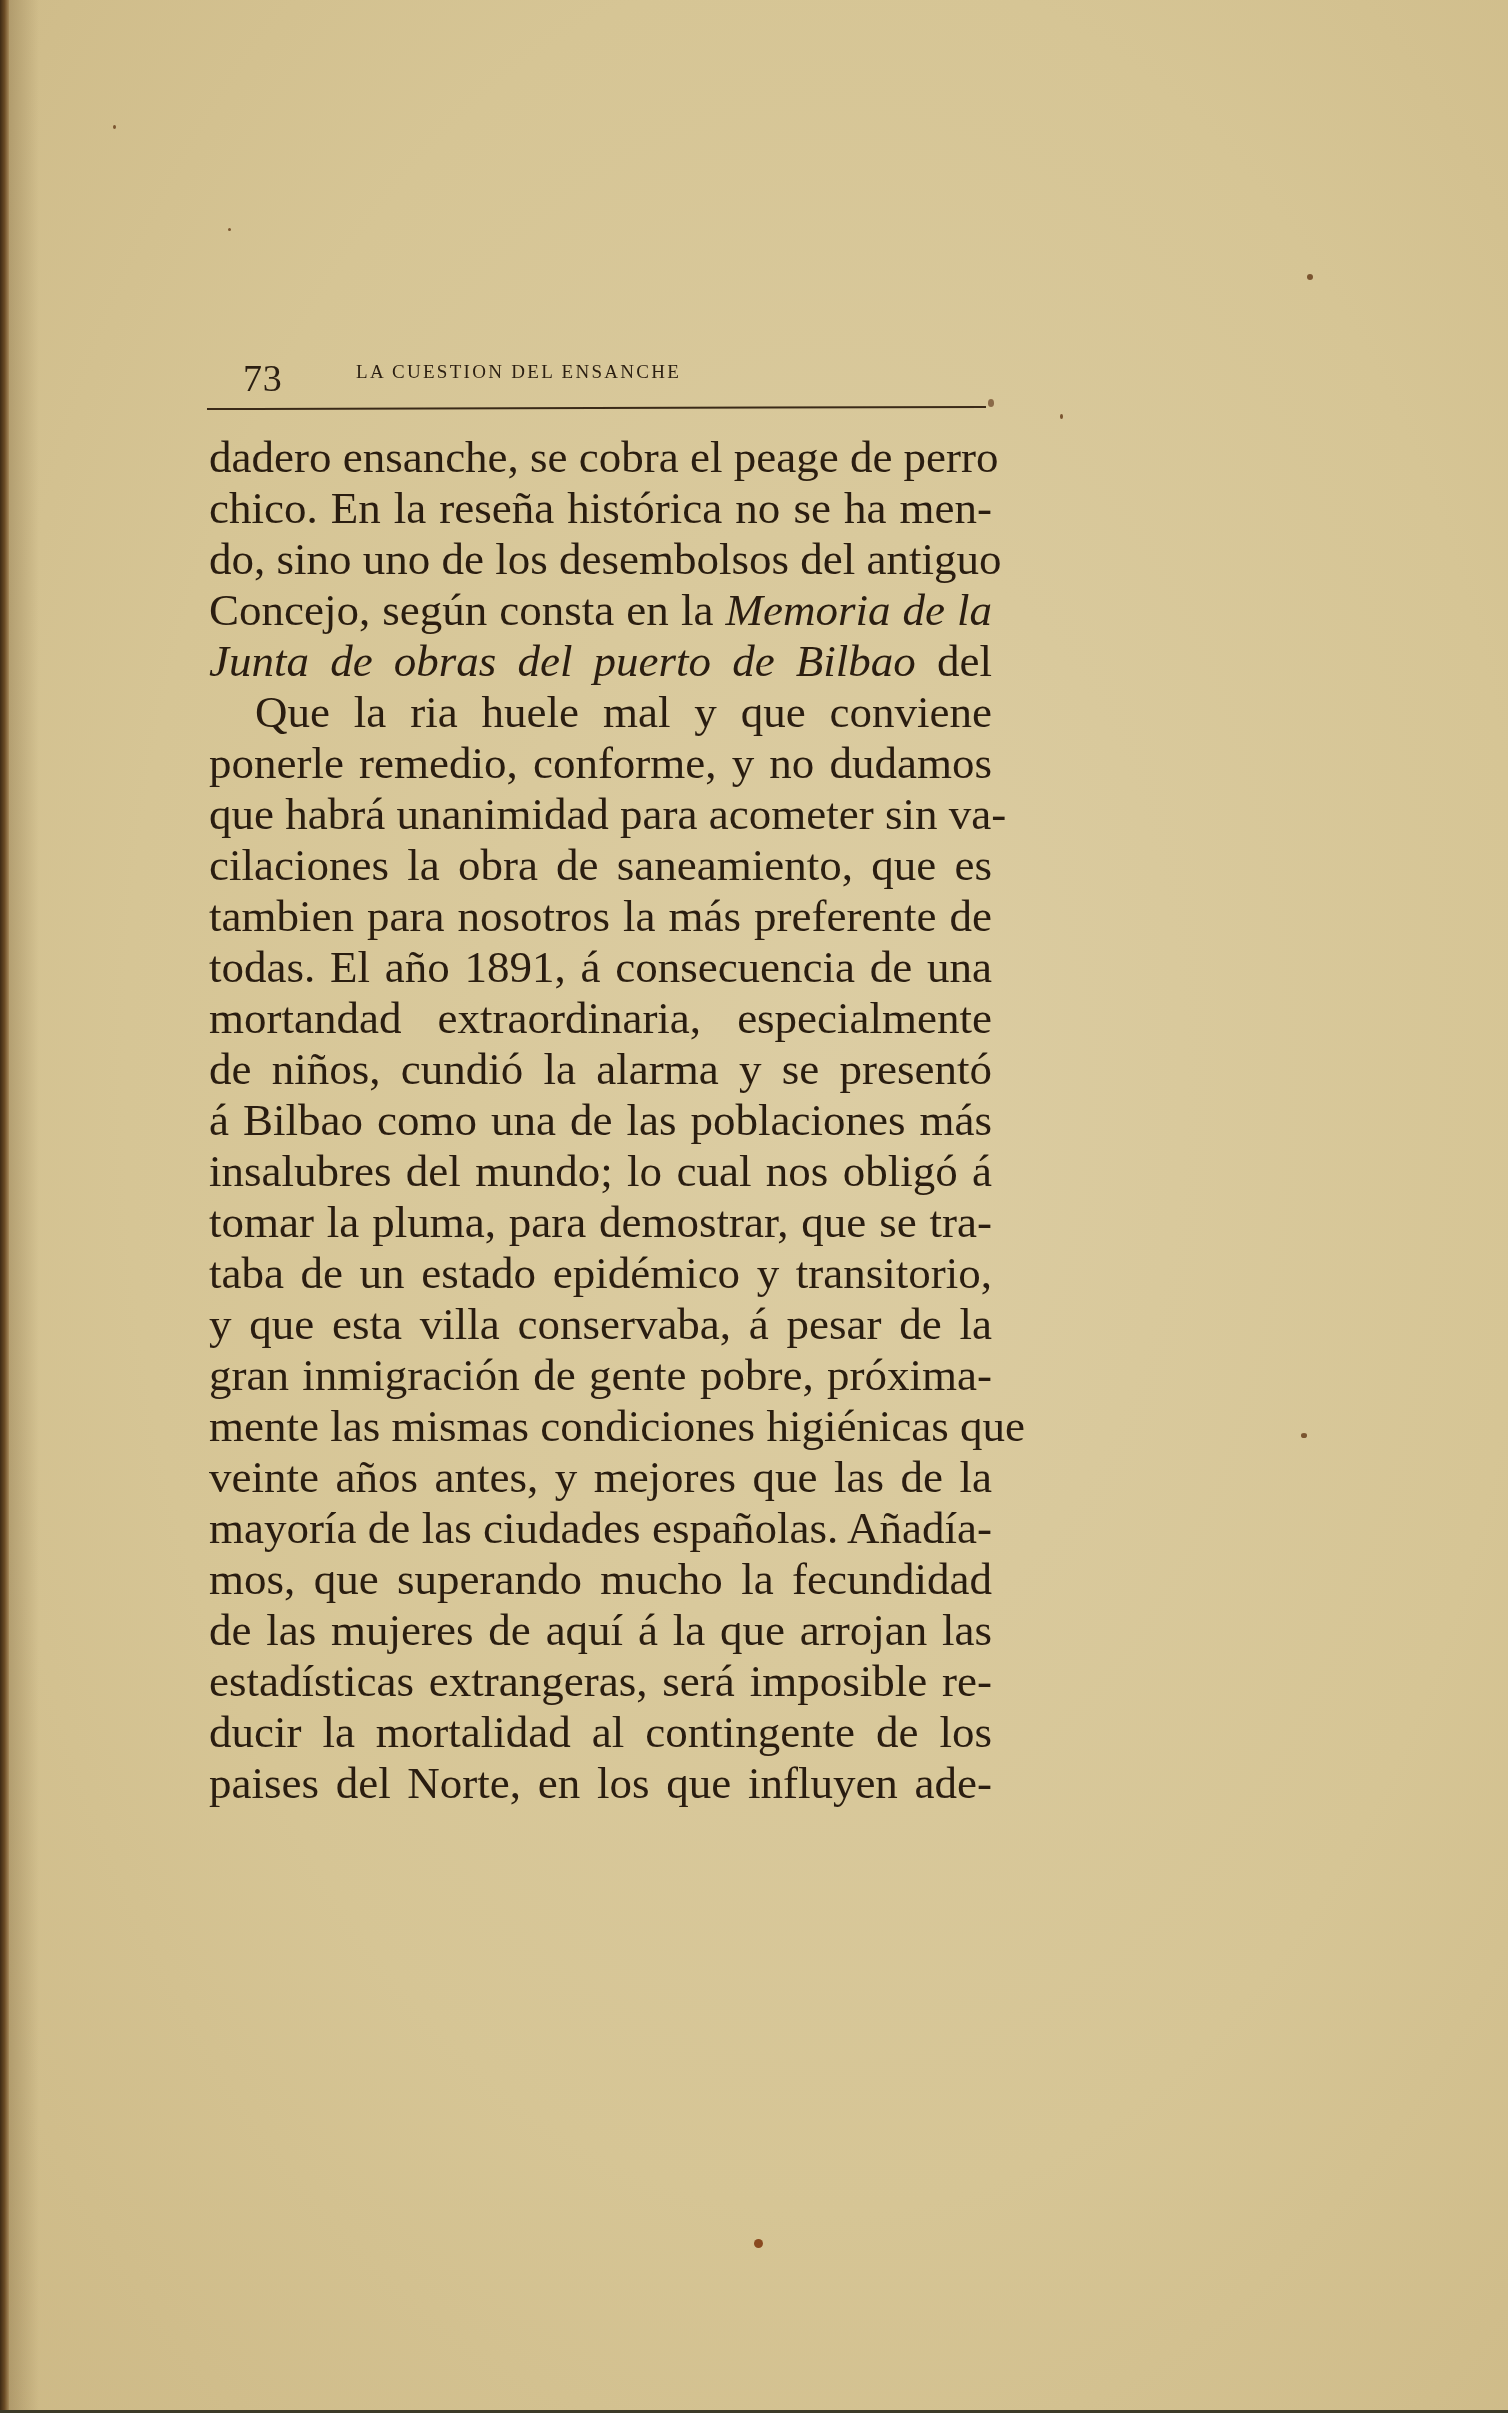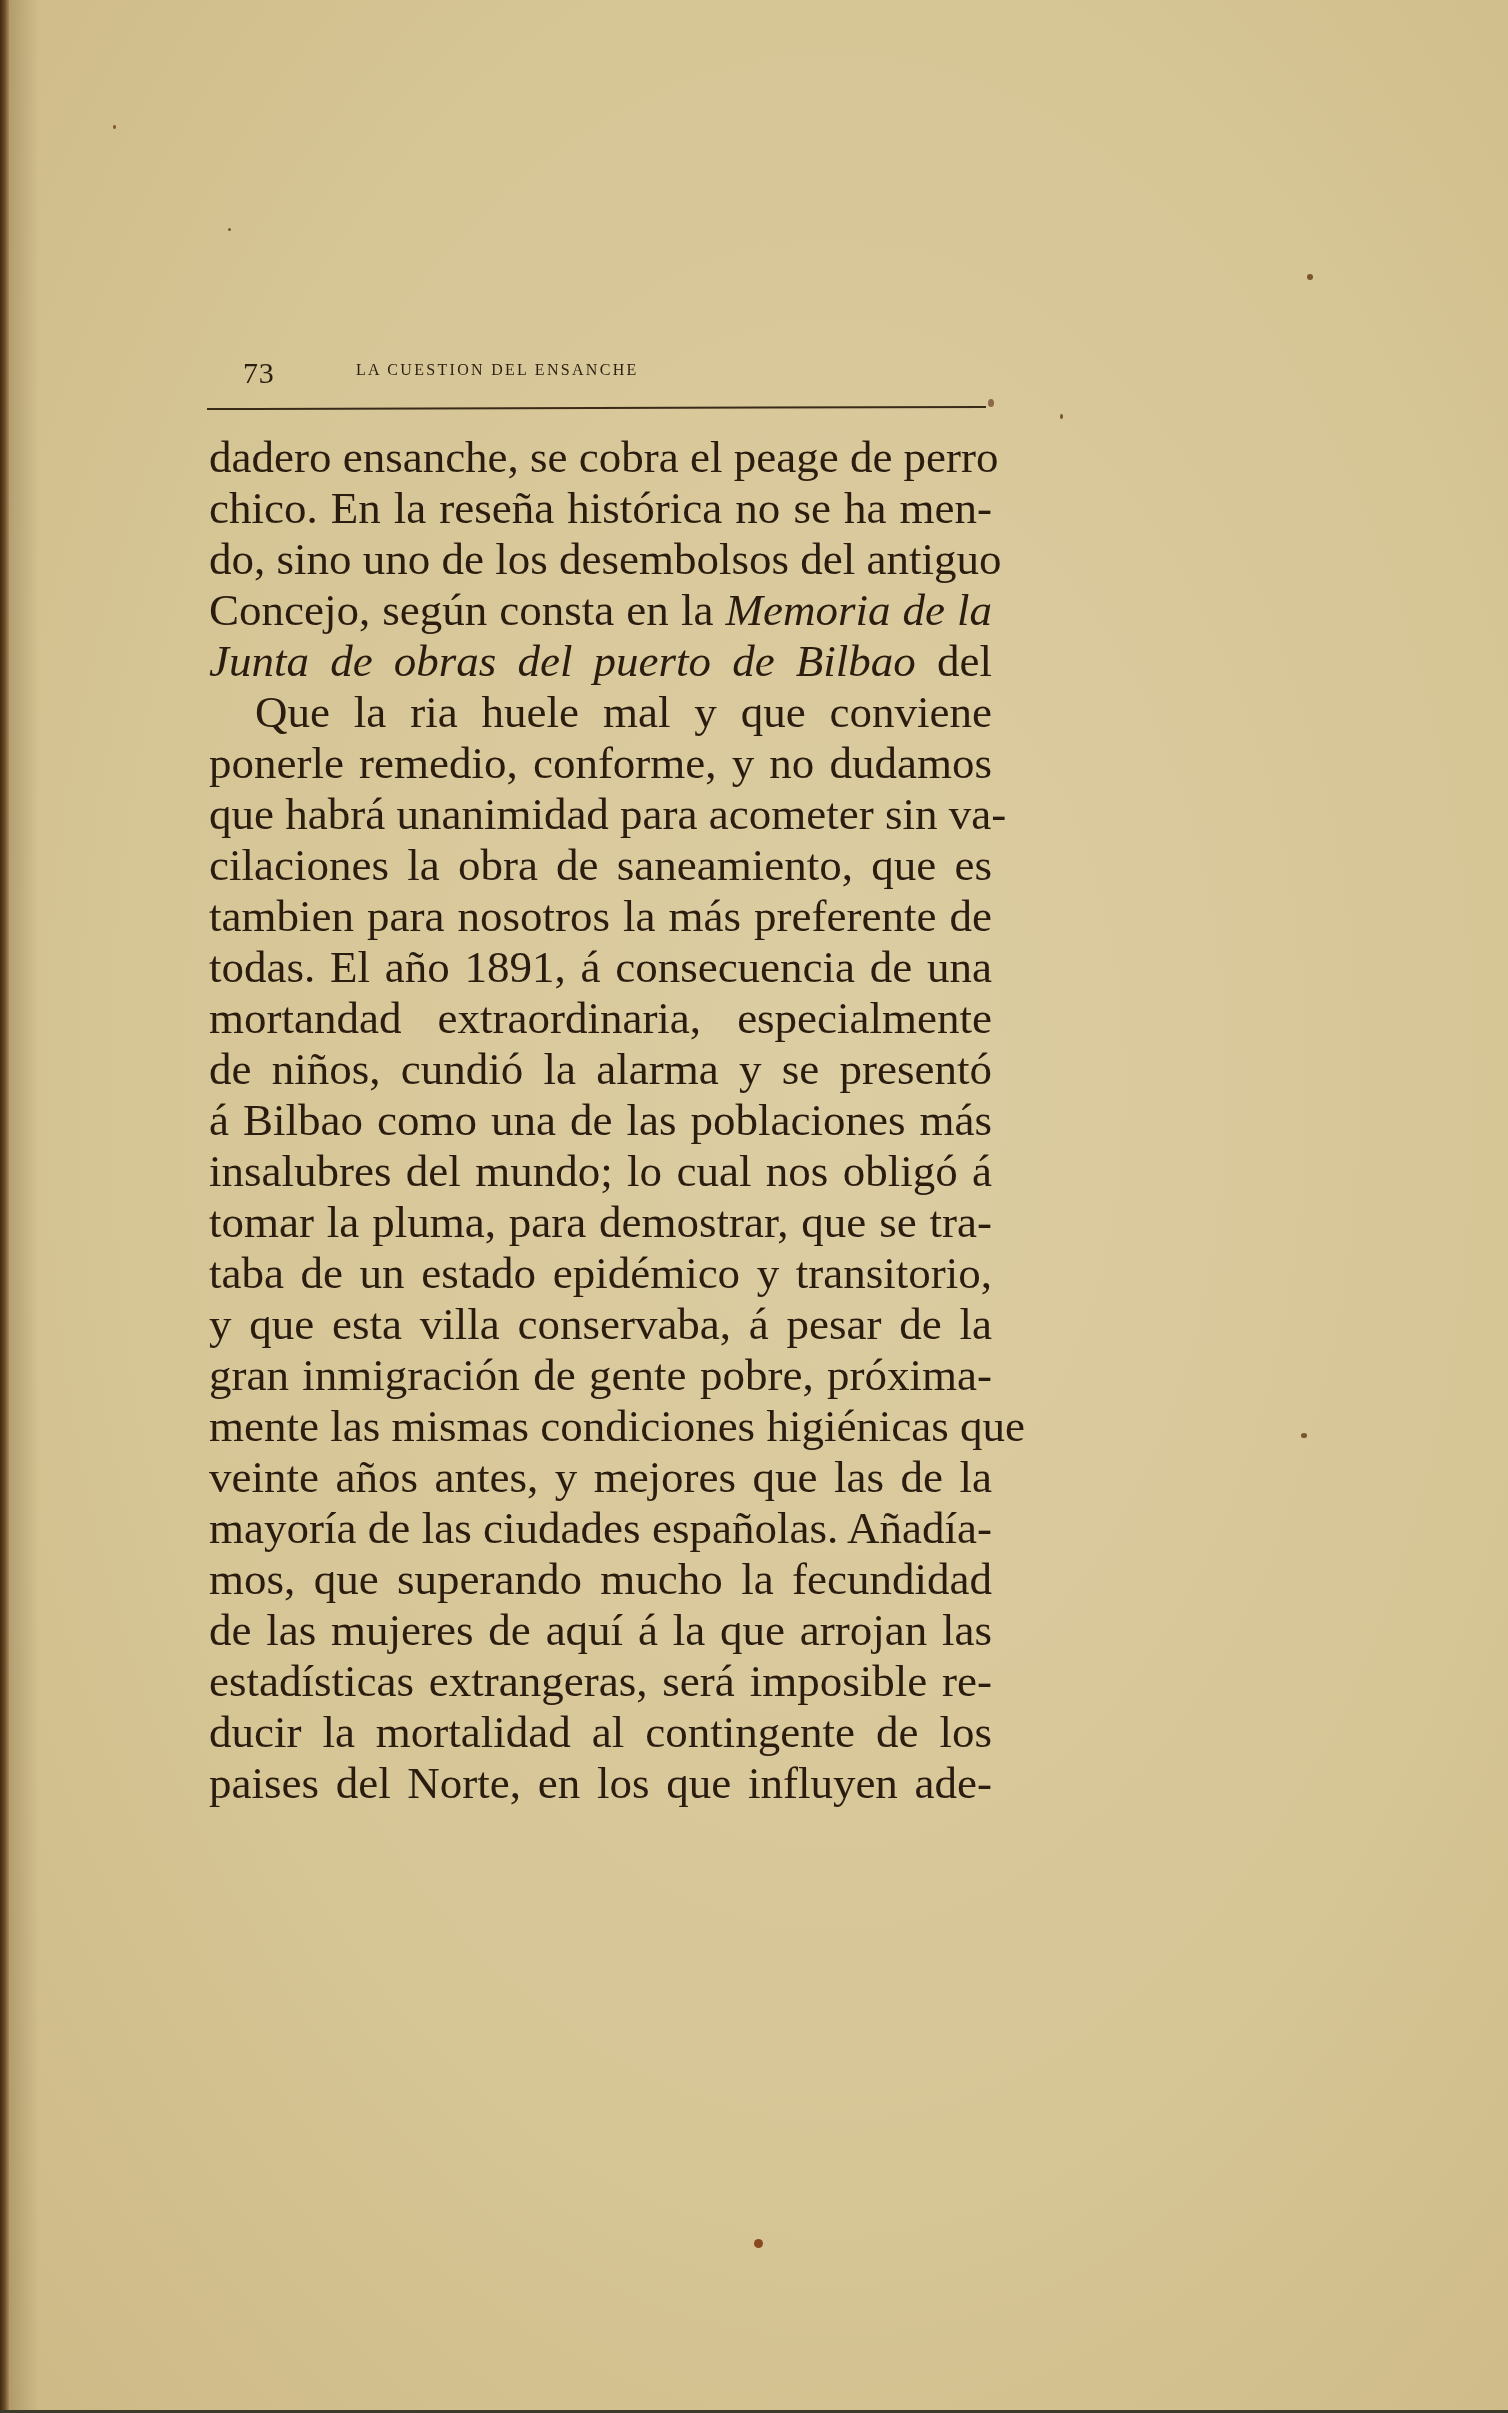--- a/index.html
+++ b/index.html
@@ -24,24 +24,24 @@
   .speck { position: absolute; border-radius: 50%; background: #7a5530; }
   .bottom-edge {
     position: absolute; left: 0; bottom: 0; width: 1508px; height: 3px; background: #3c3a28;
   }
 
   .running-head {
     position: absolute; left: 243px; top: 356px; width: 753px; height: 38px;
     color: #2b1f12;
   }
   .page-number {
-    position: absolute; left: 0; top: 0; font-size: 30px; letter-spacing: 0.8px;
+    position: absolute; left: 0; top: 0; font-size: 38px; letter-spacing: 0.8px;
   }
   .running-title {
-    position: absolute; left: 113px; top: 4.6px; font-size: 16px; letter-spacing: 2.3px;
+    position: absolute; left: 113px; top: 4.6px; font-size: 19px; letter-spacing: 2.3px;
   }
   .head-rule {
     position: absolute; left: 207px; top: 407px; width: 779px; height: 2.3px;
     background: #3a2a18; transform: rotate(-0.15deg);
   }
   .head-rule-dot {
     position: absolute; left: 988px; top: 399px; width: 6px; height: 7.6px;
     border-radius: 50%; background: #8a6a48;
   }
 

